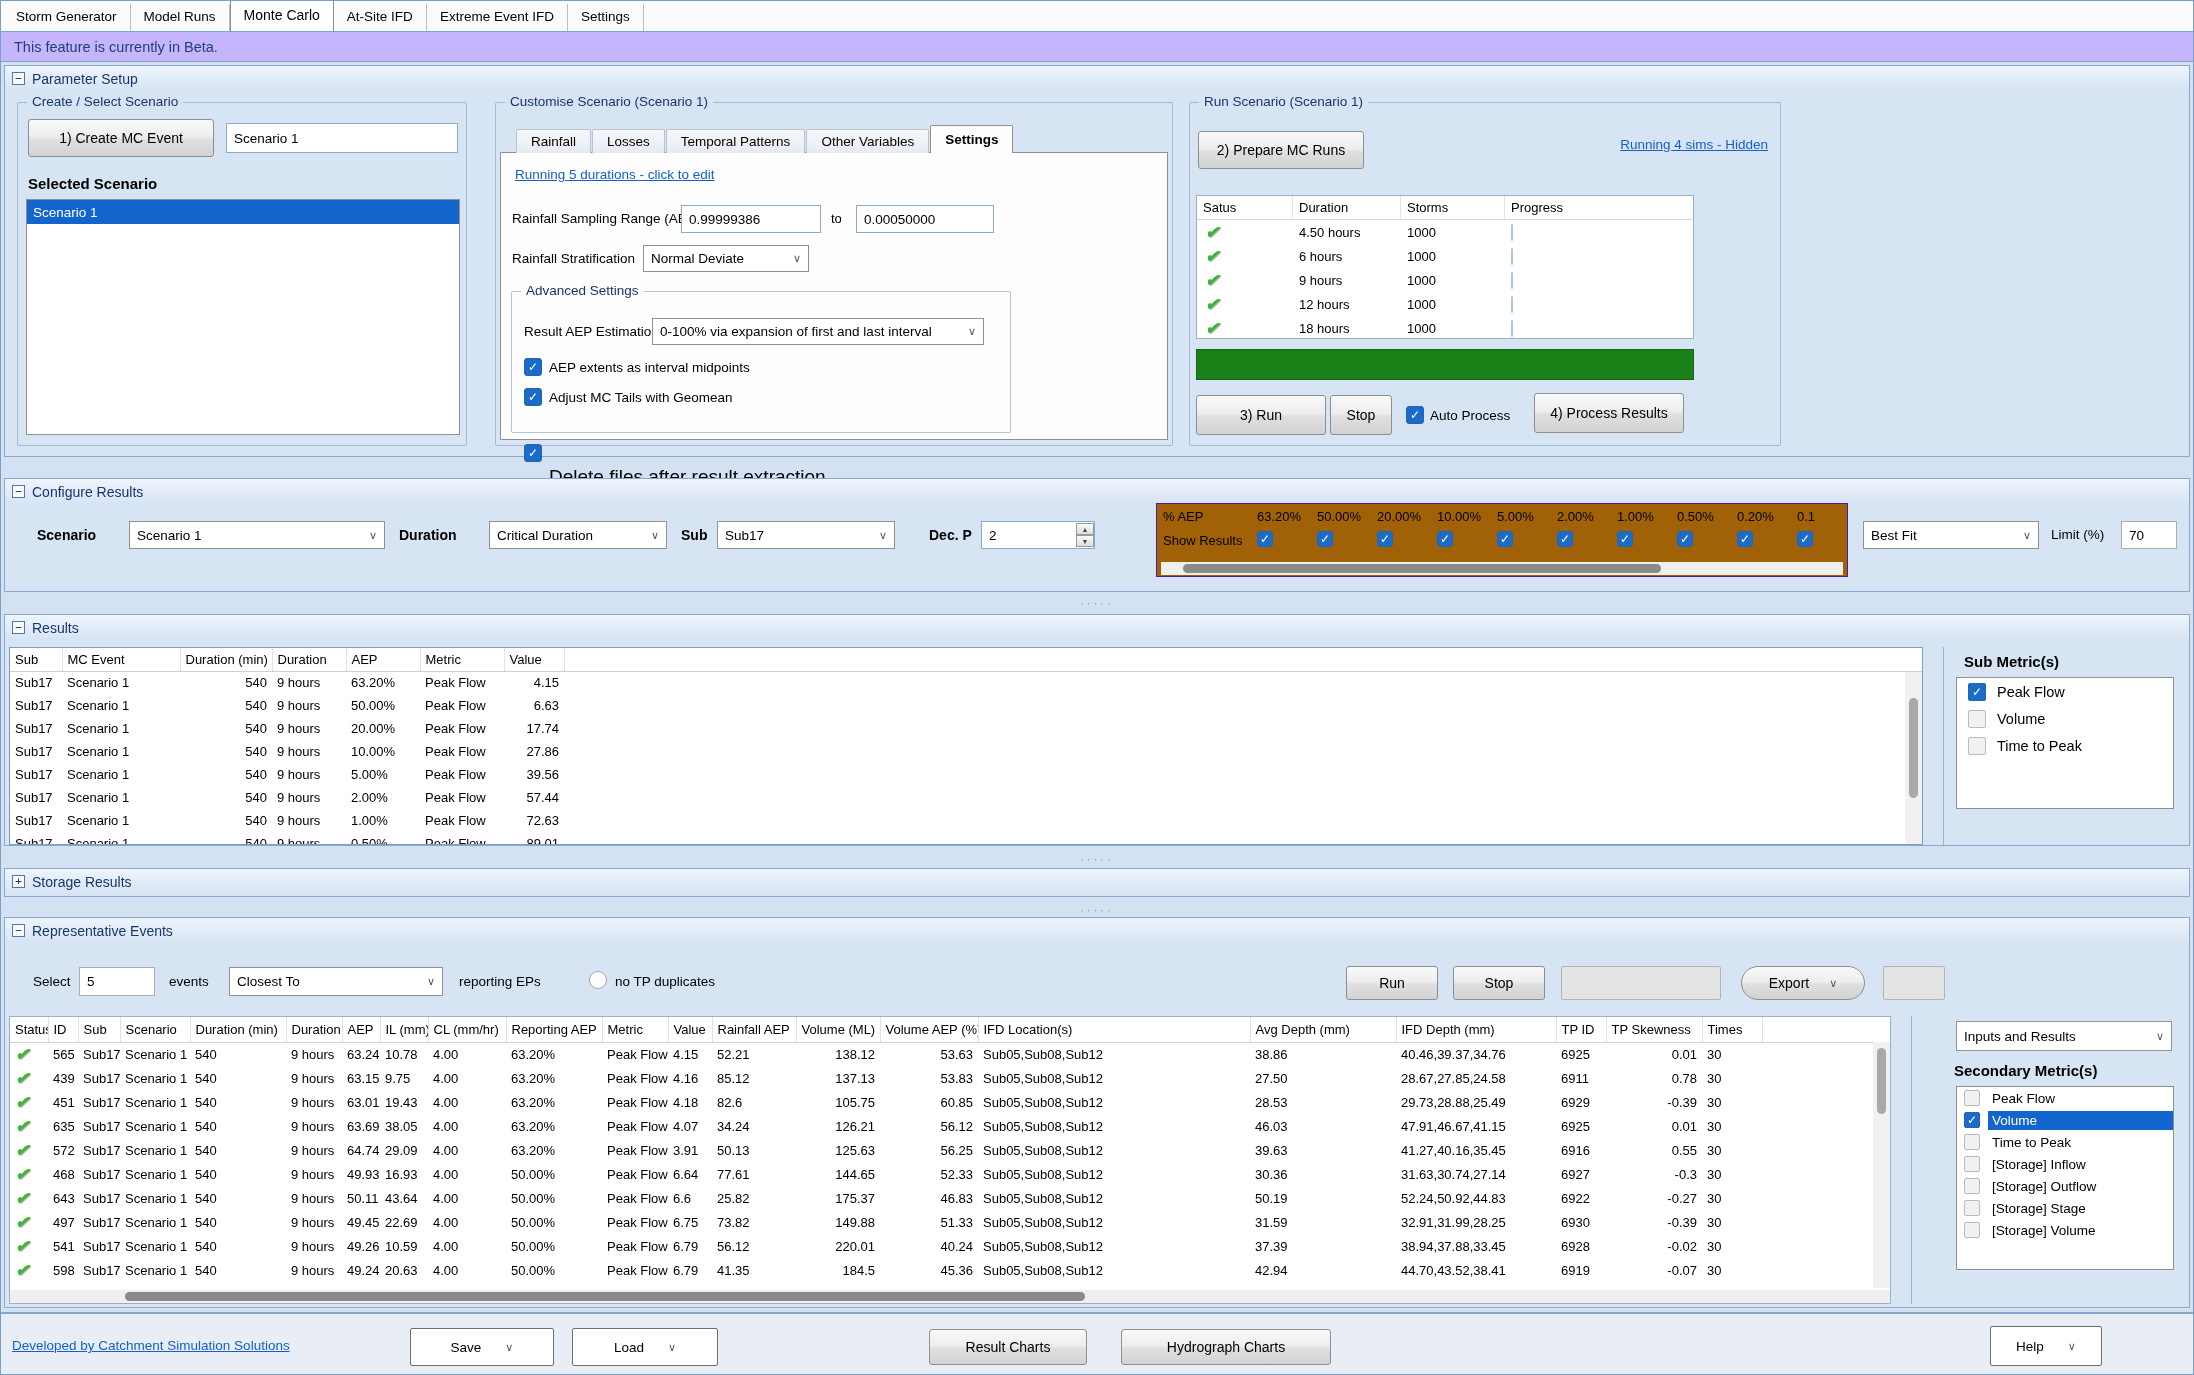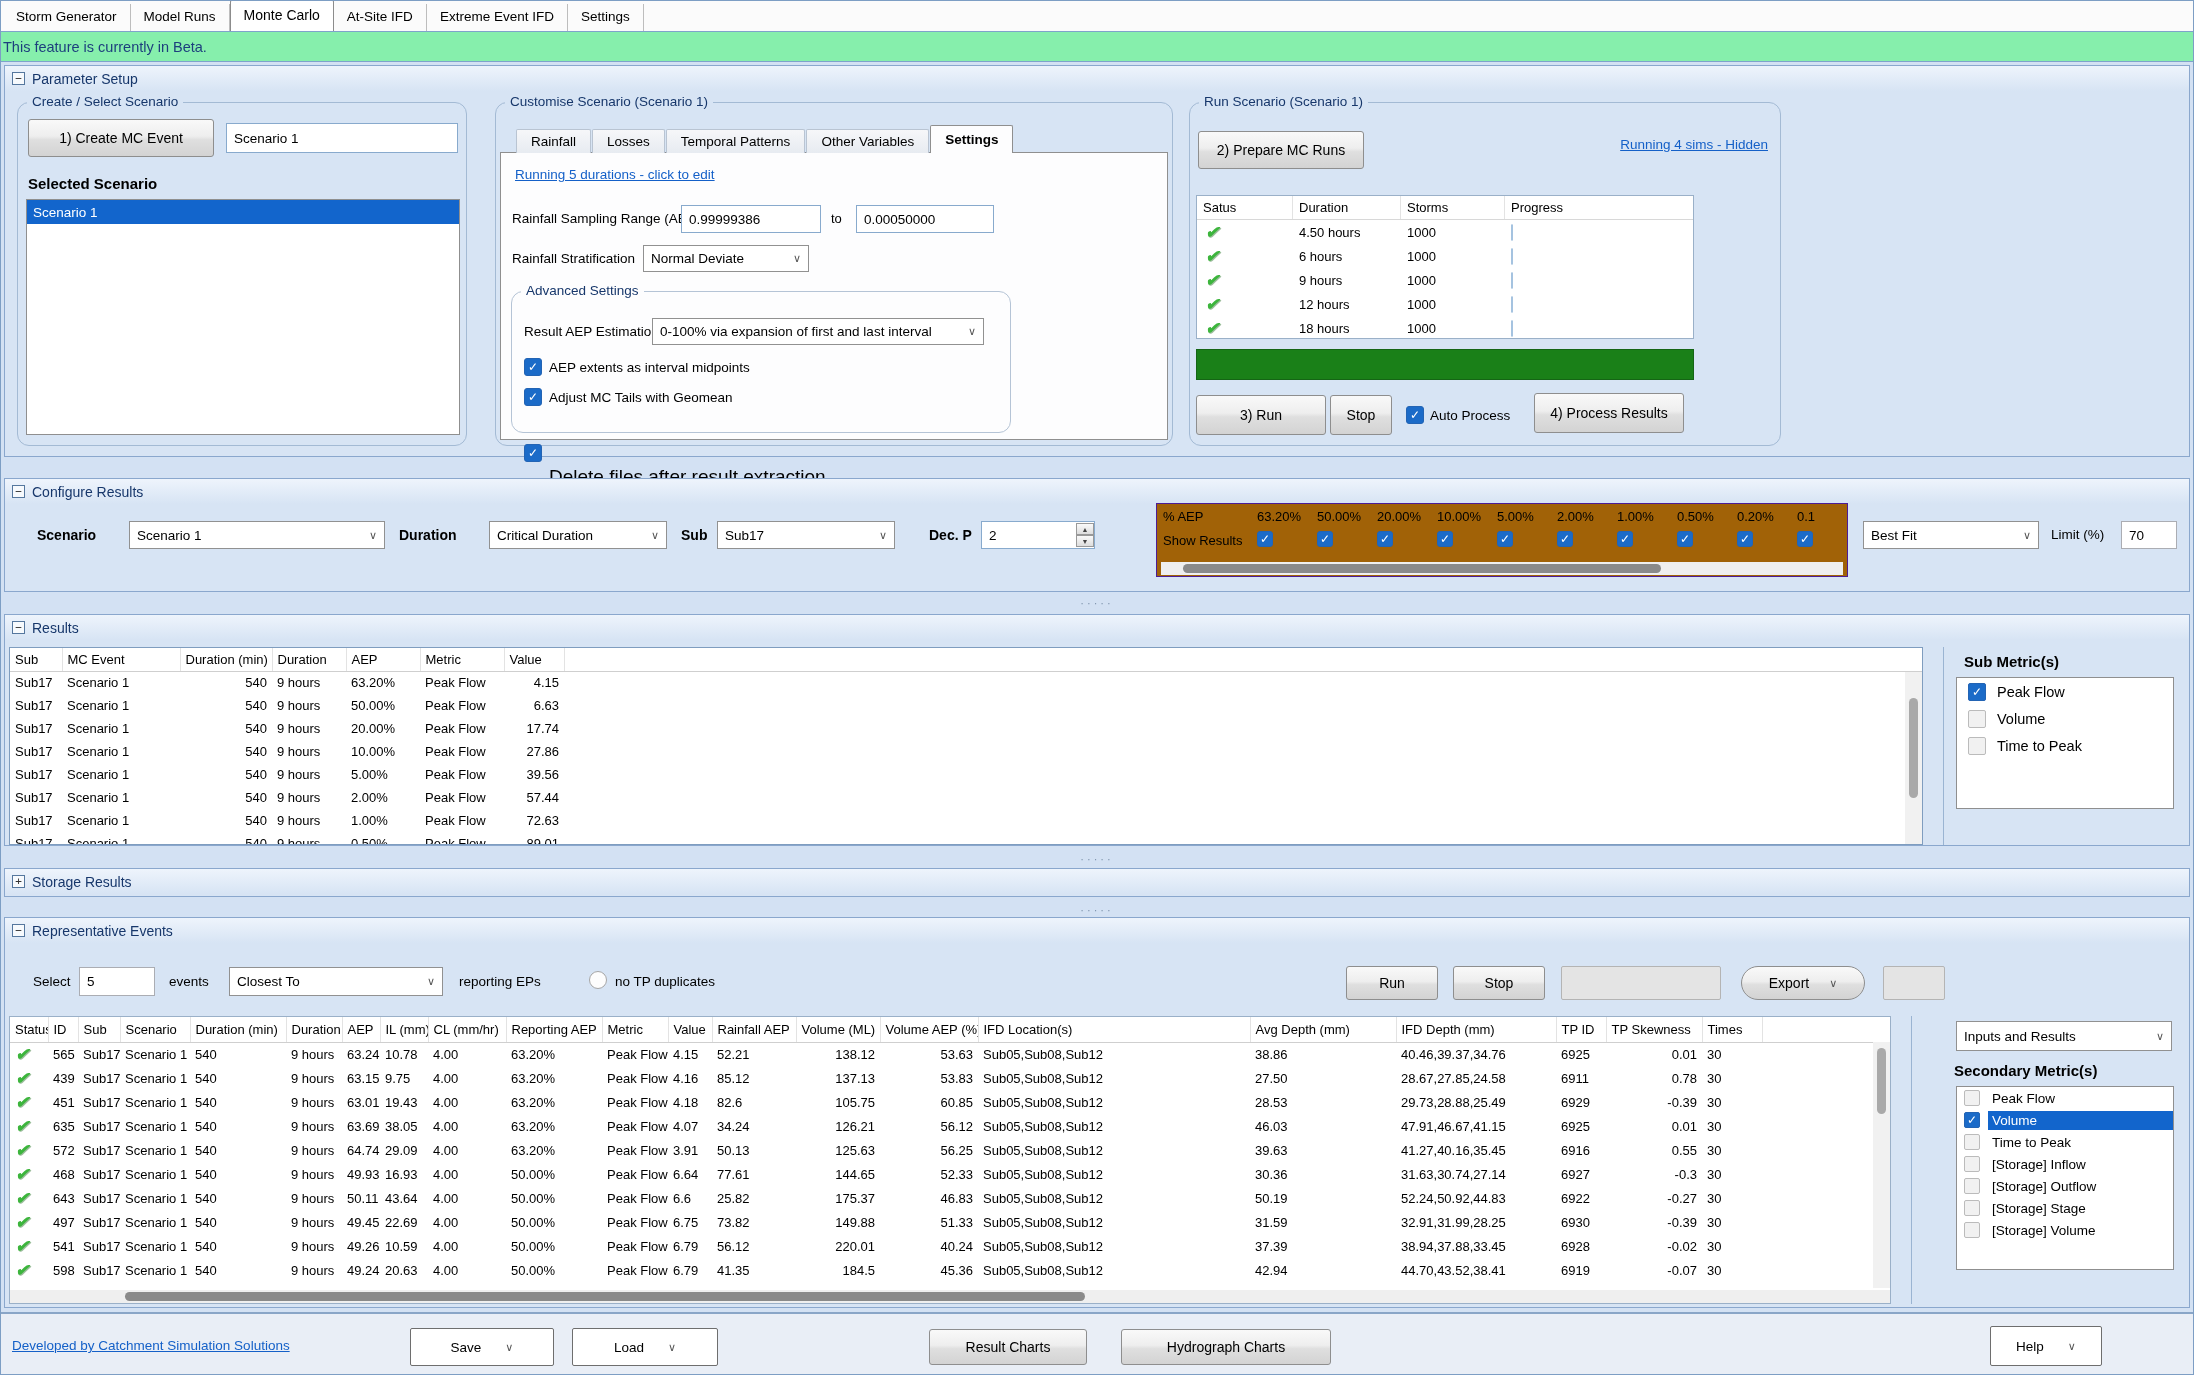--- a/index.html
+++ b/index.html
@@ -7,30 +7,30 @@
 body { position:relative; background:#d3e1f3; font-family:"Liberation Sans",sans-serif; font-size:13px; color:#000; overflow:hidden; }
 .abs { position:absolute; }
 .frame { position:absolute; inset:0; border:1px solid #7d9ec4; pointer-events:none; }
 
 
 .menubar { position:absolute; left:0; top:0; width:100%; height:31px; background:#fbfbfb; display:flex; align-items:flex-end; padding-left:3px; }
 .mtab { padding:5px 13px 7px; border-right:1px solid #bdbdbd; font-size:13.5px; white-space:nowrap; }
 .mtab.active { border:1px solid #8c8c8c; border-bottom:none; background:#fff; border-radius:3px 3px 0 0; padding:7px 13px 9px; font-size:14px; position:relative; top:1px; }
 
 
-.banner { position:absolute; left:0; top:31px; width:100%; height:31px; background:#86efac; border-top:1px solid #7fa3cb; border-bottom:1px solid #7fa3cb; display:flex; align-items:center; padding-left:3px; color:#1d3f7d; font-size:14.5px; }
+.banner { position:absolute; left:0; top:31px; width:100%; height:31px; background:#c4b5fd; border-top:1px solid #7fa3cb; border-bottom:1px solid #7fa3cb; display:flex; align-items:center; padding-left:14px; color:#1d3f7d; font-size:14.5px; }
 
 
 .section { position:absolute; left:4px; width:2186px; border:1px solid #8aa7cd; background:#d7e4f4; }
 .sec-title { display:flex; align-items:center; gap:7px; height:25px; padding-left:7px; color:#17376b; font-size:14px; background:linear-gradient(#eef4fc,#d7e4f4); }
 .sq { width:13px; height:13px; border:1px solid #55779e; background:#f7fafd; color:#333; display:flex; align-items:center; justify-content:center; font-size:11px; line-height:1; font-family:"DejaVu Sans Mono",monospace; flex:none; }
 .dots { position:absolute; left:0; width:100%; text-align:center; color:#7d93ac; font-size:11px; letter-spacing:3px; line-height:10px; }
 
 
-.group { position:absolute; border:1px solid #a3bad4; border-radius:12px; }
+.group { position:absolute; border:1px solid #a3bad4; border-radius:2px; }
 .glabel { position:absolute; top:-9px; left:9px; background:#d7e4f4; padding:0 5px; color:#17376b; font-size:13.5px; white-space:nowrap; }
 .btn { position:absolute; display:flex; align-items:center; justify-content:center; background:linear-gradient(#f9f9f9 0%,#eeeeee 45%,#dfdfdf 55%,#d3d3d3 100%); border:1px solid #8e8e8e; border-radius:3px; font-size:14px; }
 .tin { position:absolute; background:#fff; border:1px solid #88aacd; display:flex; align-items:center; padding:0 7px; font-size:13.5px; }
 .sel { position:absolute; background:#fff; border:1px solid #919191; display:flex; align-items:center; justify-content:space-between; padding:0 7px; font-size:13.5px; white-space:nowrap; overflow:hidden; }
 .fsel { border:1px solid #6e6e6e; border-radius:2px; background:#fff; justify-content:center; gap:18px; }
 .chev { color:#555; font-size:11px; margin-left:6px; flex:none; }
 .link { color:#1460c8; text-decoration:underline; white-space:nowrap; }
 .lbl { white-space:nowrap; }
 .b { font-weight:bold; }
 .cb { width:18px; height:18px; border-radius:3px; border:1px solid #a6a6a6; background:#fdfdfd; display:flex; align-items:center; justify-content:center; flex:none; }

